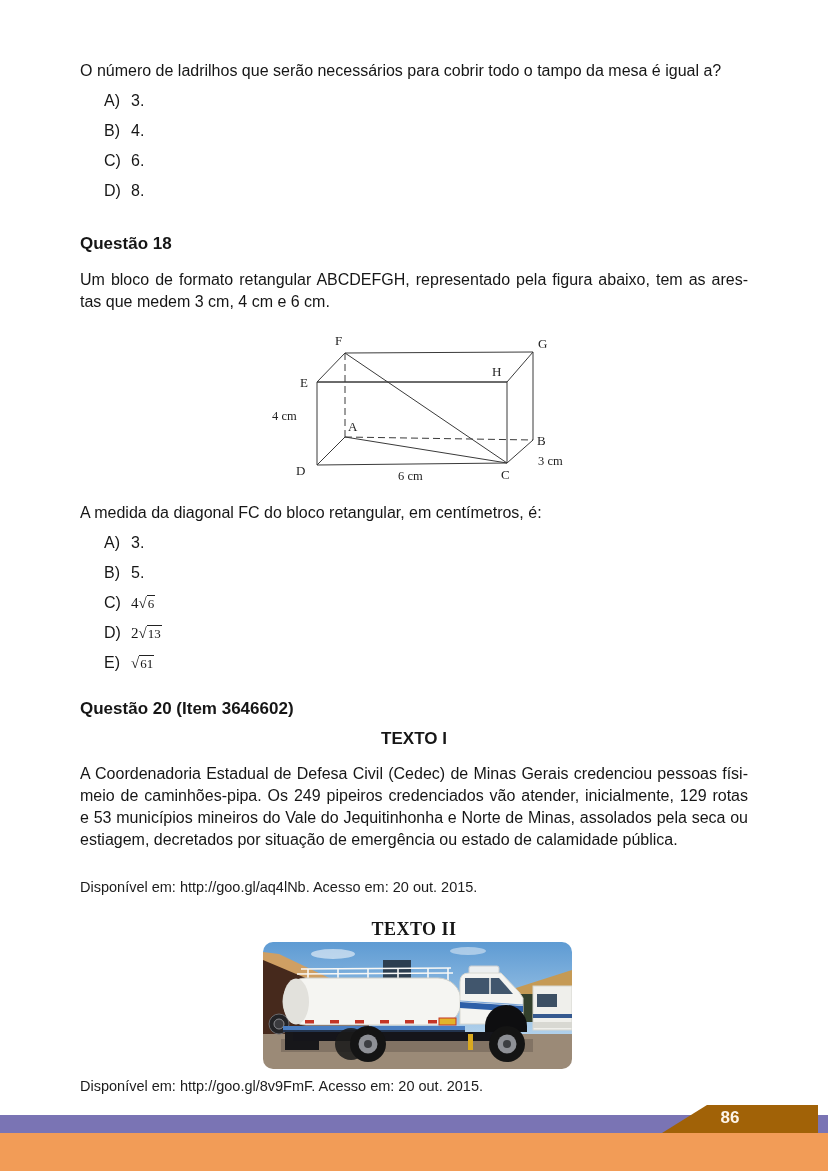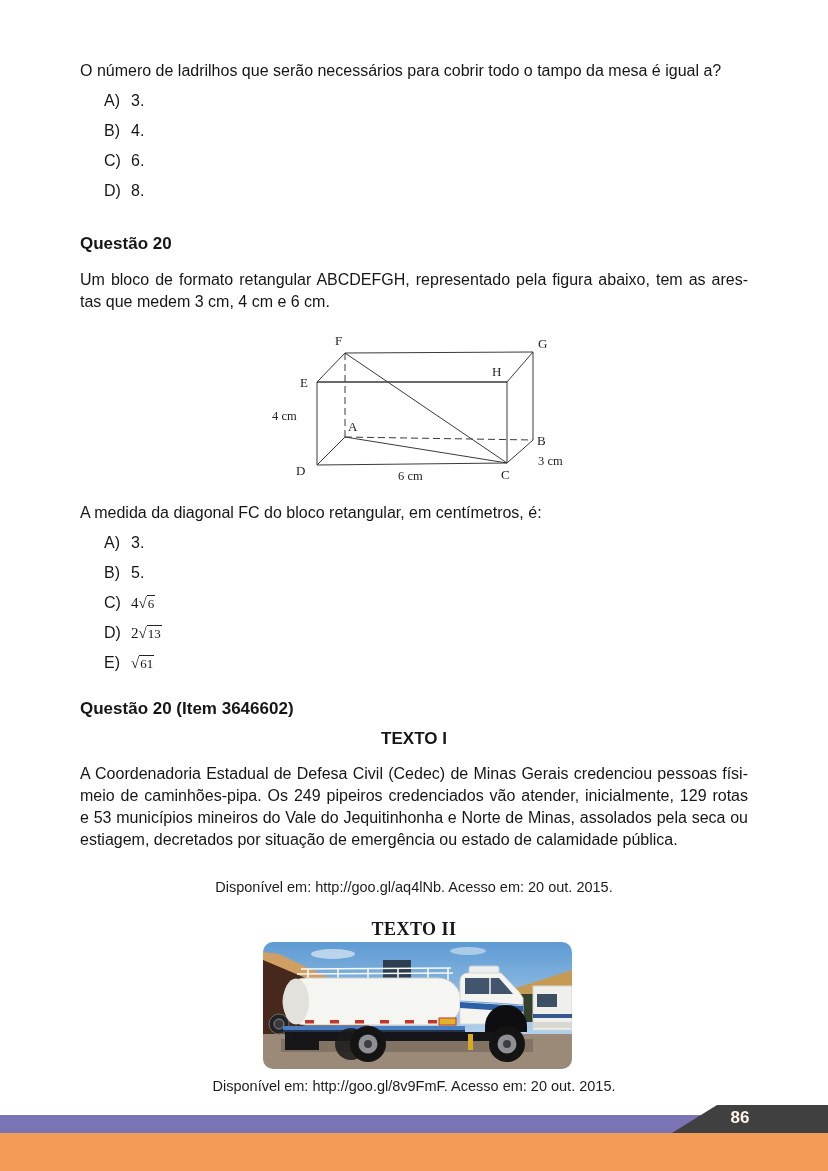--- a/index.html
+++ b/index.html
@@ -15,28 +15,28 @@
   .opts{left:104px;width:600px;}
   .opt-row{height:30px;display:flex;align-items:baseline;font-size:16px;}
   .opt-letter{width:27px;flex:0 0 27px;}
   .opt-text{}
   .math{font-family:"Liberation Serif",serif;font-size:15px;}
   .sqrt-sign{font-family:"Liberation Serif",serif;font-size:15px;}
   .radicand{font-family:"Liberation Serif",serif;font-size:13px;border-top:1px solid #222;padding:0 1px;}
   .texto-title{left:80px;width:668px;text-align:center;font-weight:bold;}
   .texto1{font-size:17px;font-family:"Liberation Sans",sans-serif;}
   .texto2{font-size:18px;font-family:"Liberation Serif",serif;letter-spacing:.5px;}
-  .source{left:80px;width:668px;text-align:center;font-size:14.5px;color:#1c1c1c;}
+  .source{left:80px;width:668px;text-align:left;font-size:14.5px;color:#1c1c1c;}
   .figure-box{left:250px;top:328px;width:350px;height:155px;}
   .photo{left:263px;top:942px;width:309px;height:127px;border-radius:10px;overflow:hidden;}
   
   .footer-purple{left:0;right:0;bottom:38px;height:18px;background:#7a74b4;}
   .footer-orange{left:0;right:0;bottom:0;height:38px;background:#f29c57;}
   .footer-tab{
-    right:0;bottom:38px;width:156px;height:28px;background:#404040;
+    right:10px;bottom:38px;width:156px;height:28px;background:#a16207;
     clip-path:polygon(45px 0,100% 0,100% 100%,0 100%);
   }
   .page-num{position:absolute;left:38px;top:3px;width:60px;text-align:center;
     color:#fdf4e8;font-weight:bold;font-size:17px;}
   svg text{font-family:"Liberation Serif",serif;fill:#222;}
 </style>
 </head>
 <body>
 
 <div class="page">
@@ -55,21 +55,21 @@
     <div class="opt-row">
       <span class="opt-letter">C)</span>
       <span class="opt-text">6.</span>
     </div>
     <div class="opt-row">
       <span class="opt-letter">D)</span>
       <span class="opt-text">8.</span>
     </div>
   </div>
 
-  <div class="abs qheading" style="top:234px">Questão 20</div>
+  <div class="abs qheading" style="top:234px">Questão 18</div>
 
   <div class="abs para" style="top:269px">
     <div class="jline">Um bloco de formato retangular ABCDEFGH, representado pela figura abaixo, tem as ares-</div>
     <div>tas que medem 3 cm, 4 cm e 6 cm.</div>
   </div>
 
   <div class="abs figure-box">
     <svg width="350" height="155" viewBox="0 0 350 155">
       <g stroke="#3a3a3a" stroke-width="1" fill="none">
         <path d="M67,54 L95,25 L283,24 L257,54 Z"></path>

